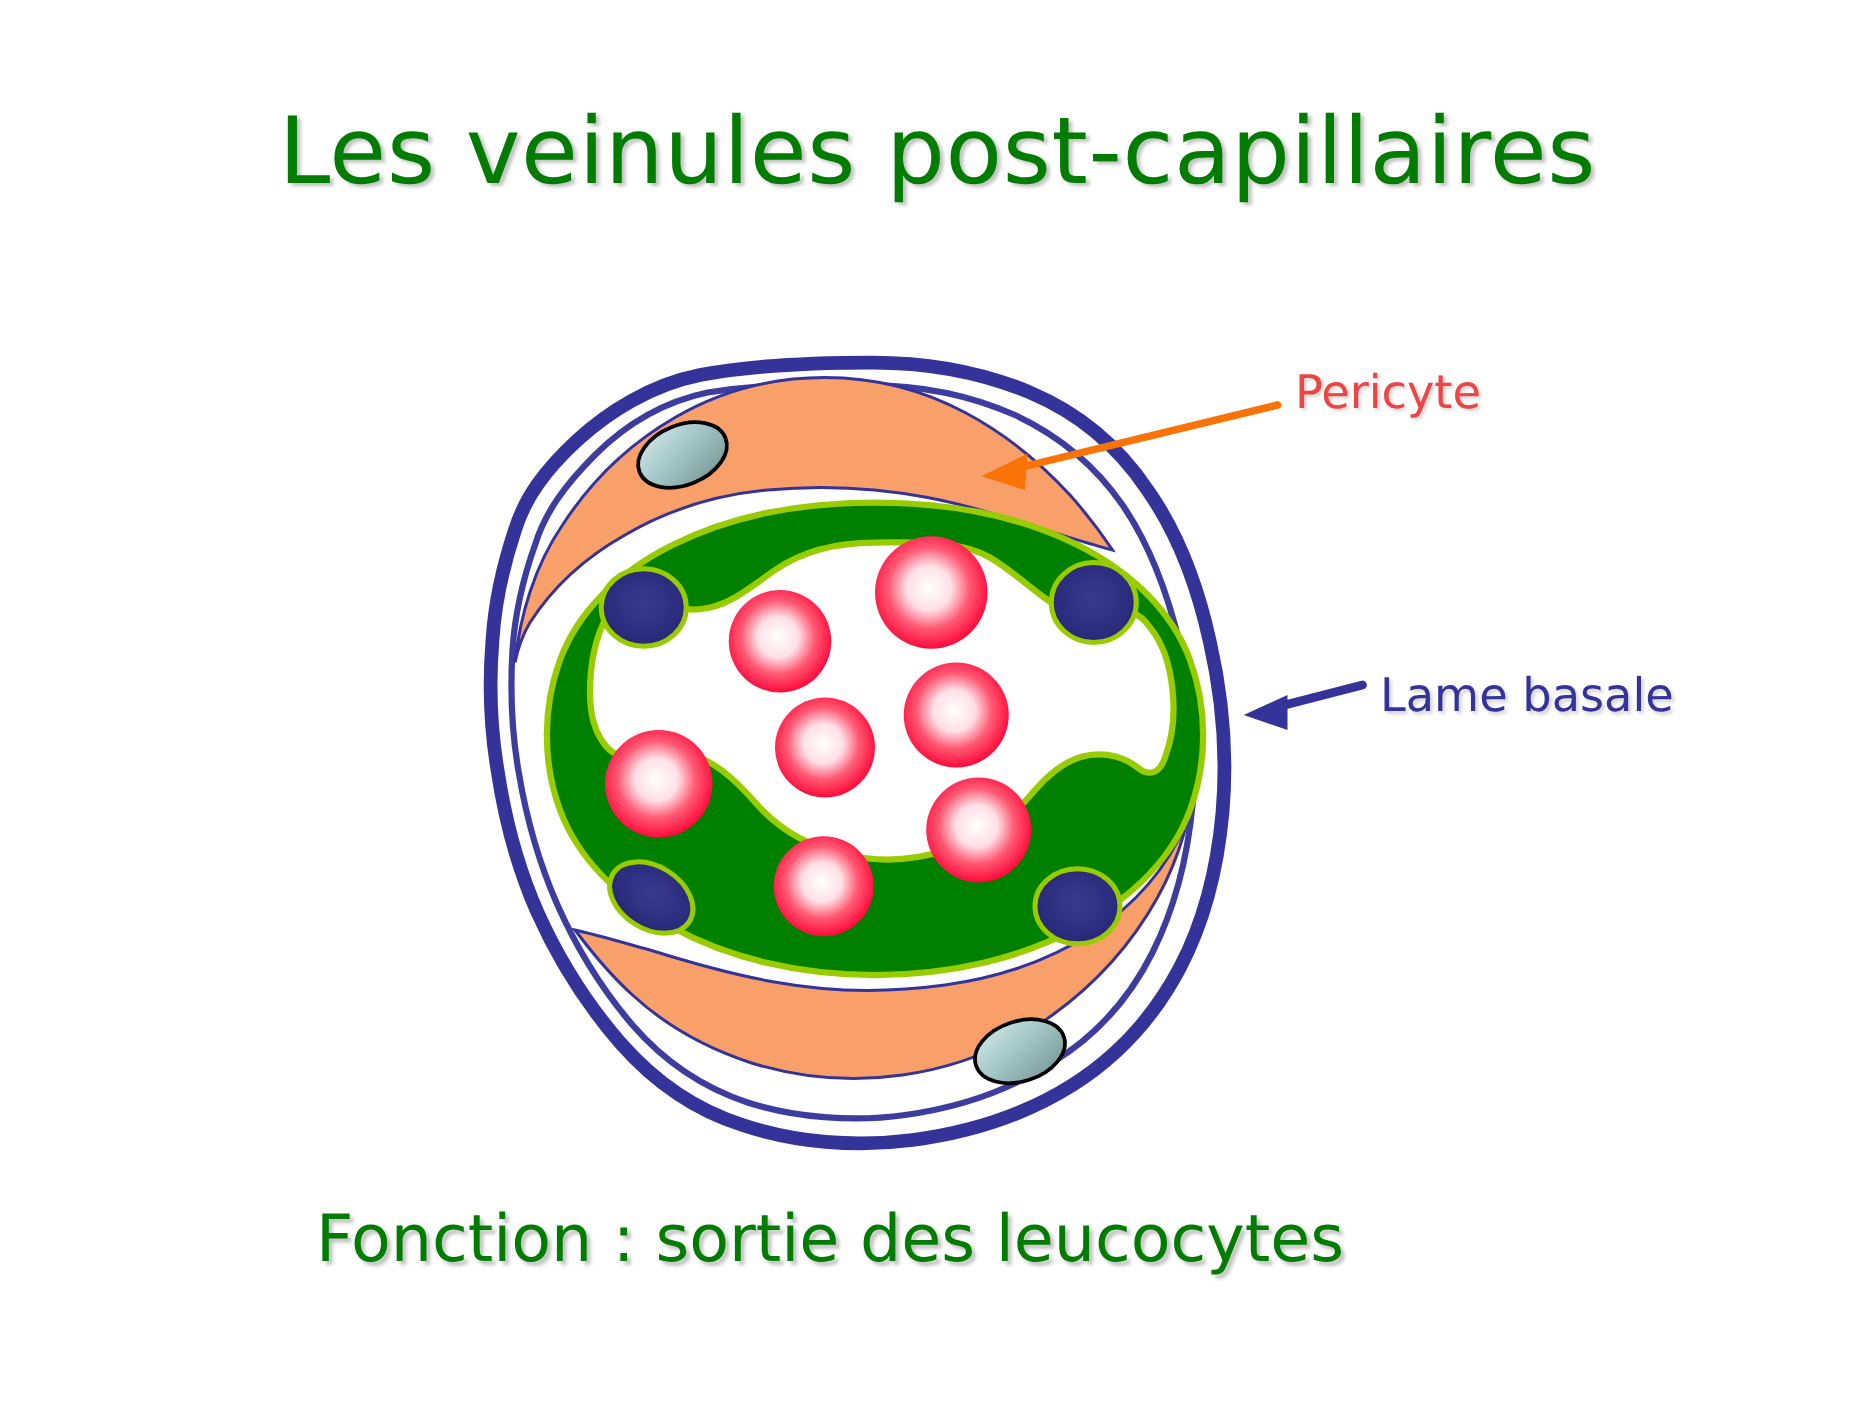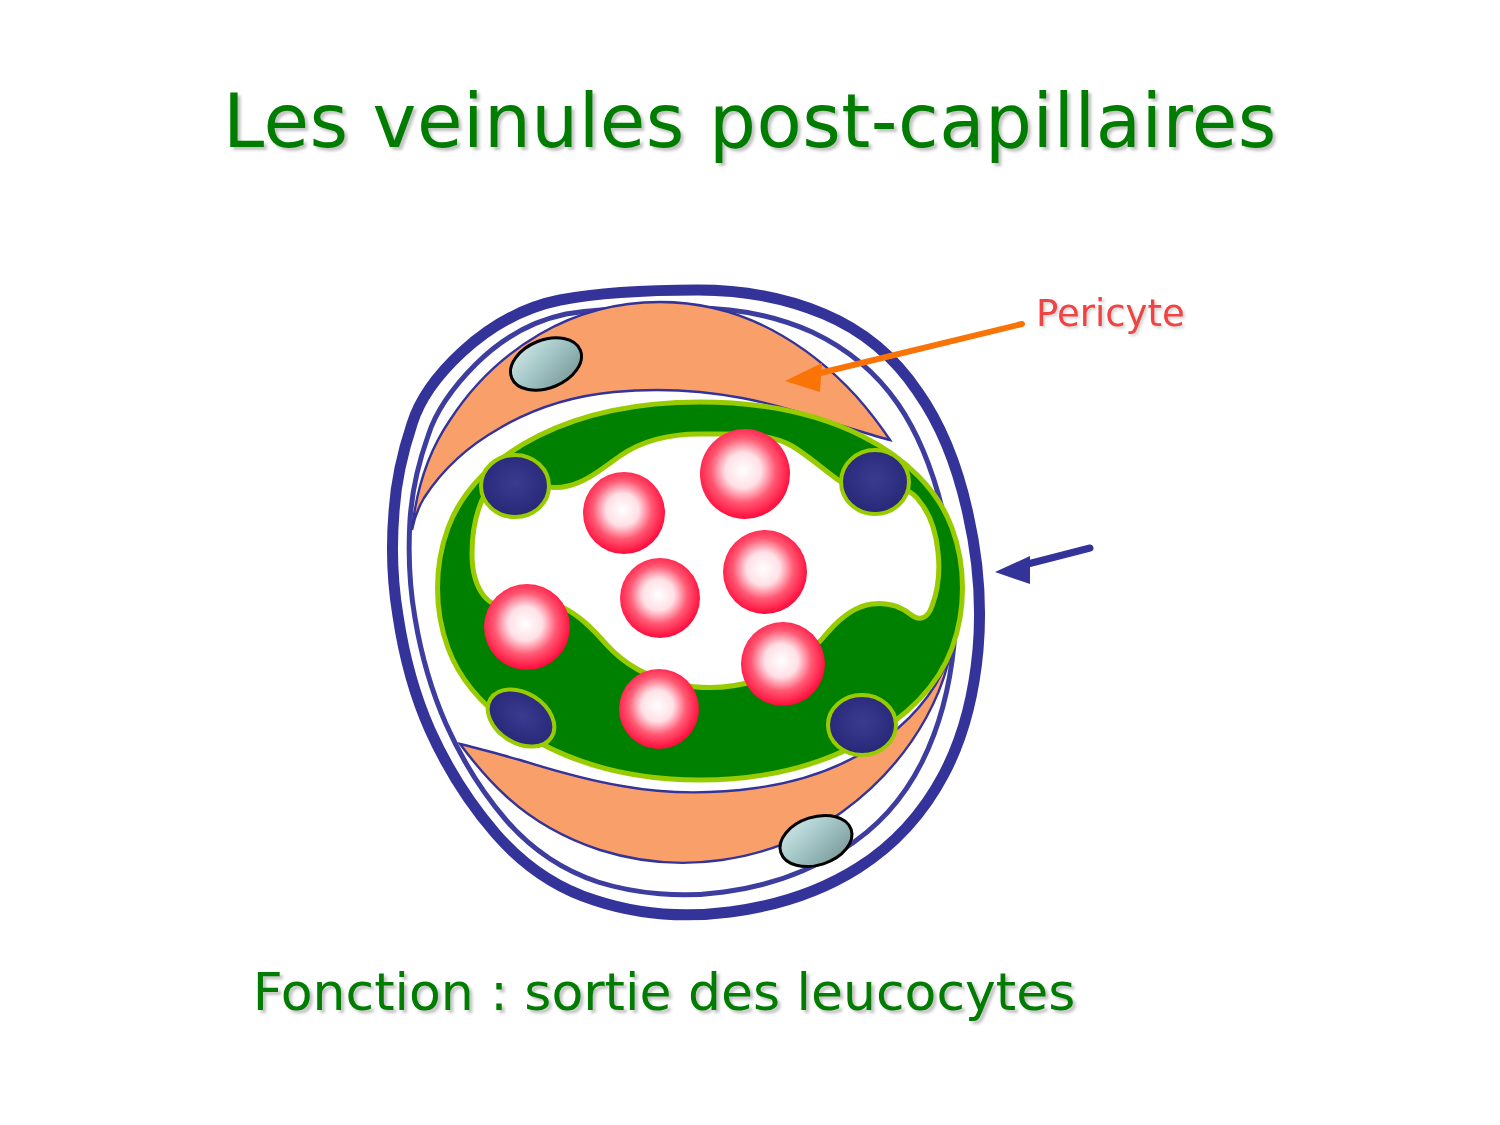--- a/index.html
+++ b/index.html
@@ -235,16 +235,17 @@
       <line x1="1022" y1="324" x2="812" y2="375" stroke="#f97306" stroke-width="6" stroke-linecap="round"></line>
       <polygon points="785,381 822,363 820,392" fill="#f97306"></polygon>
 
       <line x1="1090" y1="548" x2="1020" y2="566" stroke="#33339a" stroke-width="7" stroke-linecap="round"></line>
       <polygon points="995,572 1030,556 1030,584" fill="#33339a"></polygon>
     </g>
   </svg>
 
   <div class="anno-label" id="label-pericyte">Pericyte</div>
 
+  <div class="anno-label" id="label-lame-basale">Lame basale</div>
 
   <div id="caption">Fonction : sortie des leucocytes</div>
 
 </div>
 
 </body></html>

